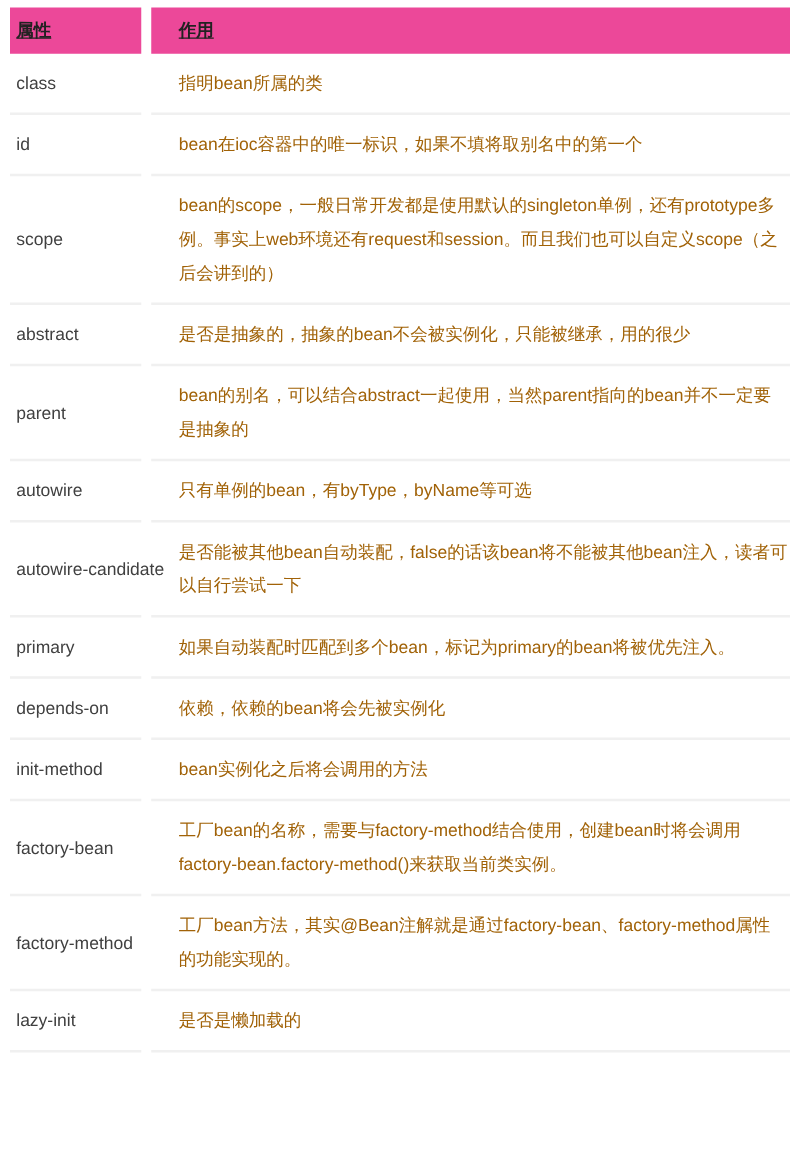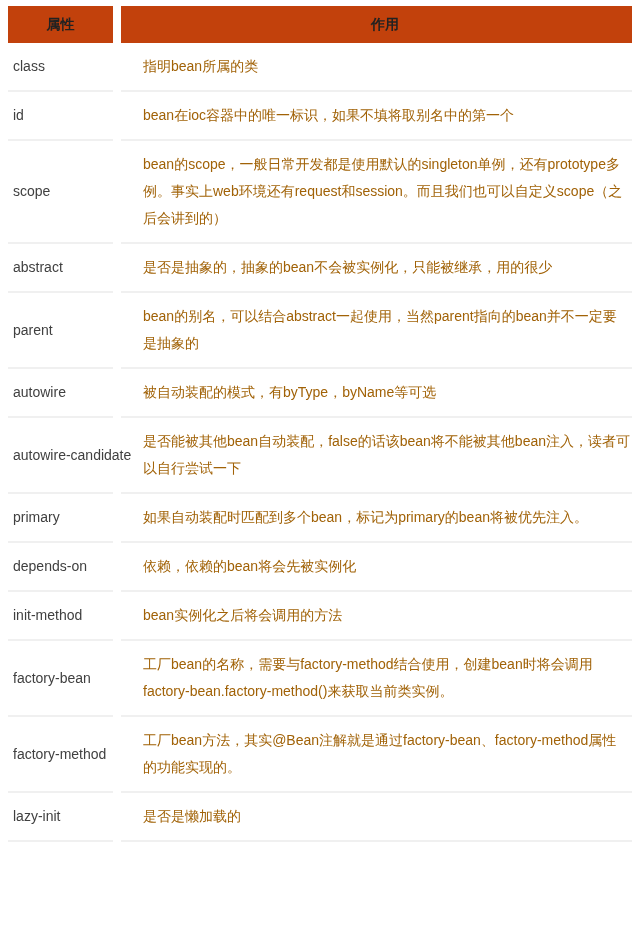--- a/index.html
+++ b/index.html
@@ -18,27 +18,28 @@
   }
   table.attr-table {
     width: 100%;
     border-collapse: separate;
     border-spacing: 8px 0;
     table-layout: fixed;
     font-size: 14px;
   }
   table.attr-table col.c1 { width: 105px; }
   th {
-    background: #c2410c;
-    text-align: center;
+    background: #ec4899;
+    text-align: left;
     font-weight: bold;
     color: #222222;
     padding: 9px 5px;
     line-height: 19px;
     font-size: 14px;
+    text-decoration: underline;
   }
   th.desc-h { padding-left: 22px; }
   td {
     border-bottom: 2px solid #f0f0f0;
     padding: 10px 5px;
     line-height: 27px;
     vertical-align: middle;
     color: #404040;
   }
   td.attr-cell {
@@ -91,21 +92,21 @@
     <td class="desc-cell">是否是抽象的，抽象的bean不会被实例化，只能被继承，用的很少</td>
   </tr>
 
   <tr>
     <td class="attr-cell">parent</td>
     <td class="desc-cell">bean的别名，可以结合abstract一起使用，当然parent指向的bean并不一定要是抽象的</td>
   </tr>
 
   <tr>
     <td class="attr-cell">autowire</td>
-    <td class="desc-cell">被自动装配的模式，有byType，byName等可选</td>
+    <td class="desc-cell">只有单例的bean，有byType，byName等可选</td>
   </tr>
 
   <tr>
     <td class="attr-cell">autowire-candidate</td>
     <td class="desc-cell">是否能被其他bean自动装配，false的话该bean将不能被其他bean注入，读者可以自行尝试一下</td>
   </tr>
 
   <tr>
     <td class="attr-cell">primary</td>
     <td class="desc-cell">如果自动装配时匹配到多个bean，标记为primary的bean将被优先注入。</td>

